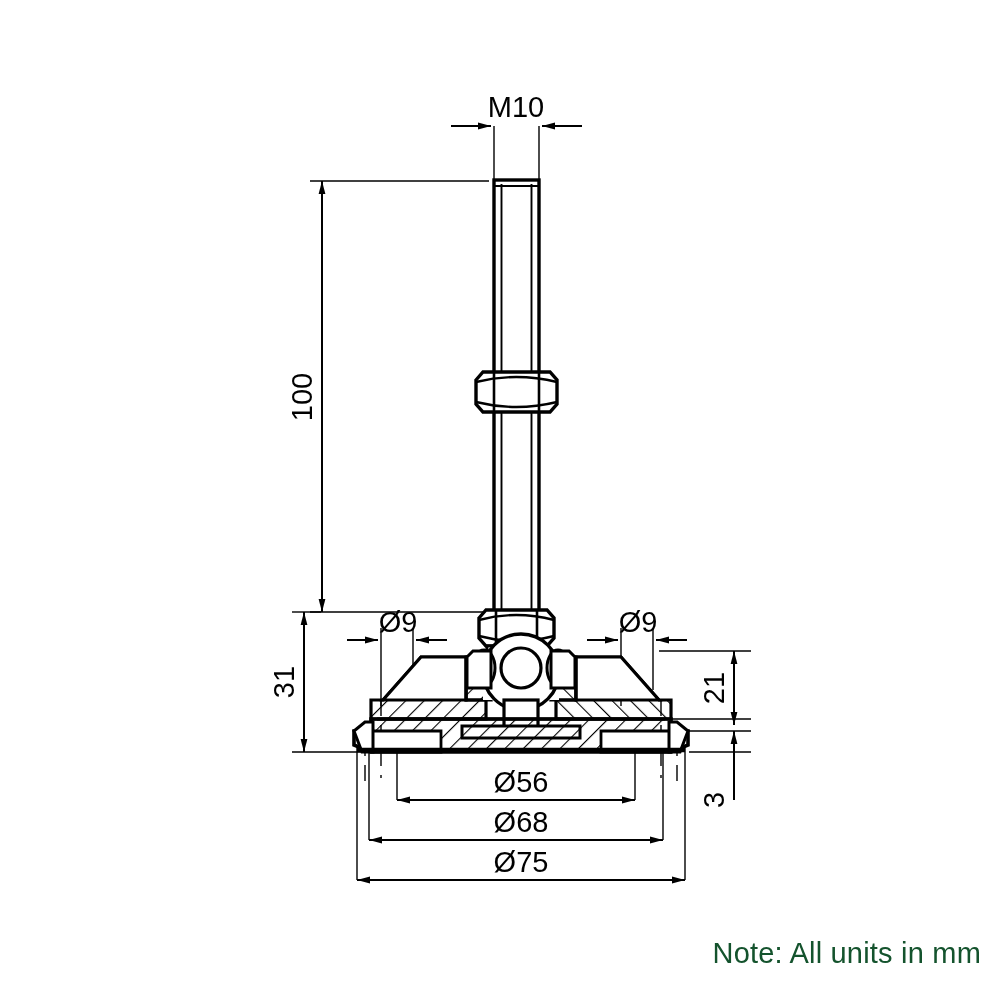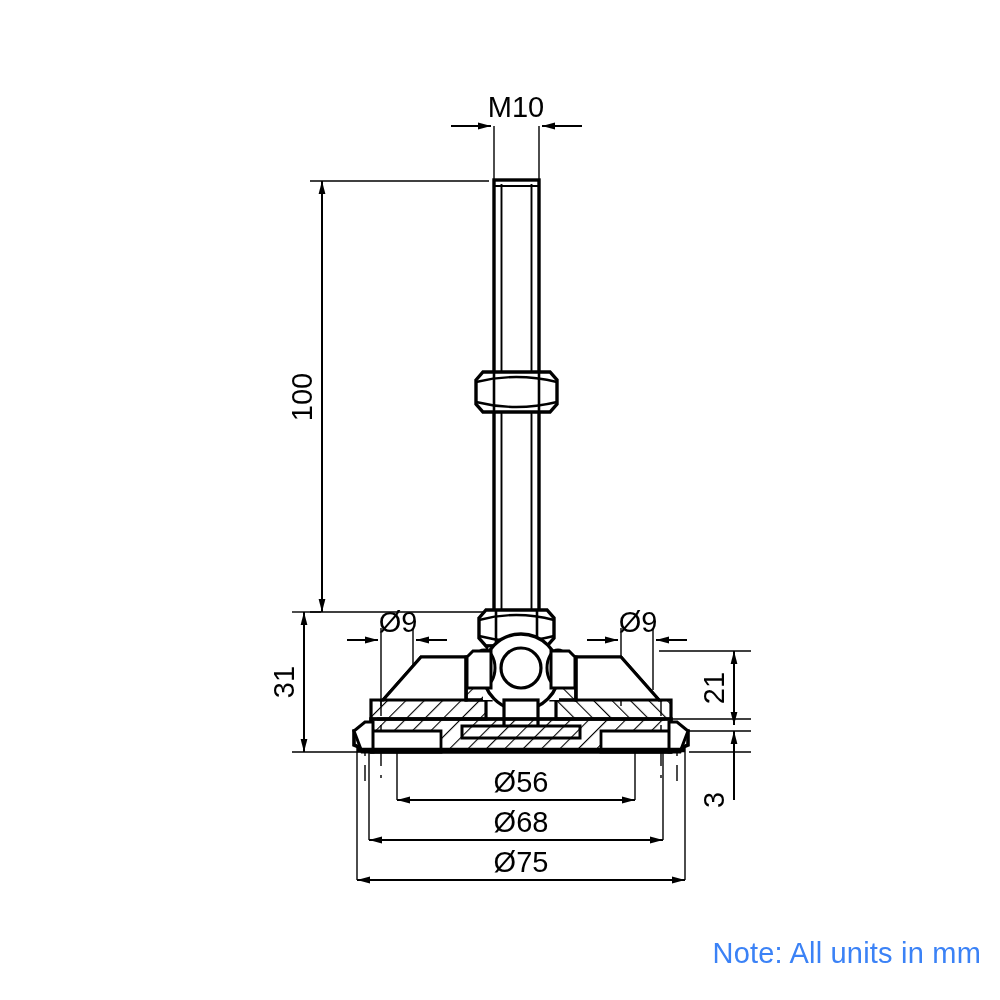--- a/index.html
+++ b/index.html
@@ -24,21 +24,21 @@
     display: block;
     width: 1000px;
     height: 1000px;
   }
   .note-text {
     position: absolute;
     right: 40px;
     bottom: 30px;
     font-family: "Liberation Sans", sans-serif;
     font-size: 29px;
-    color: #3b82f6;
+    color: #14532d;
     white-space: nowrap;
     letter-spacing: 0.2px;
   }
 </style>
 </head>
 <body>
 
 <div id="drawing-root">
 
   <svg id="technical-drawing" viewBox="0 0 1000 1000">

